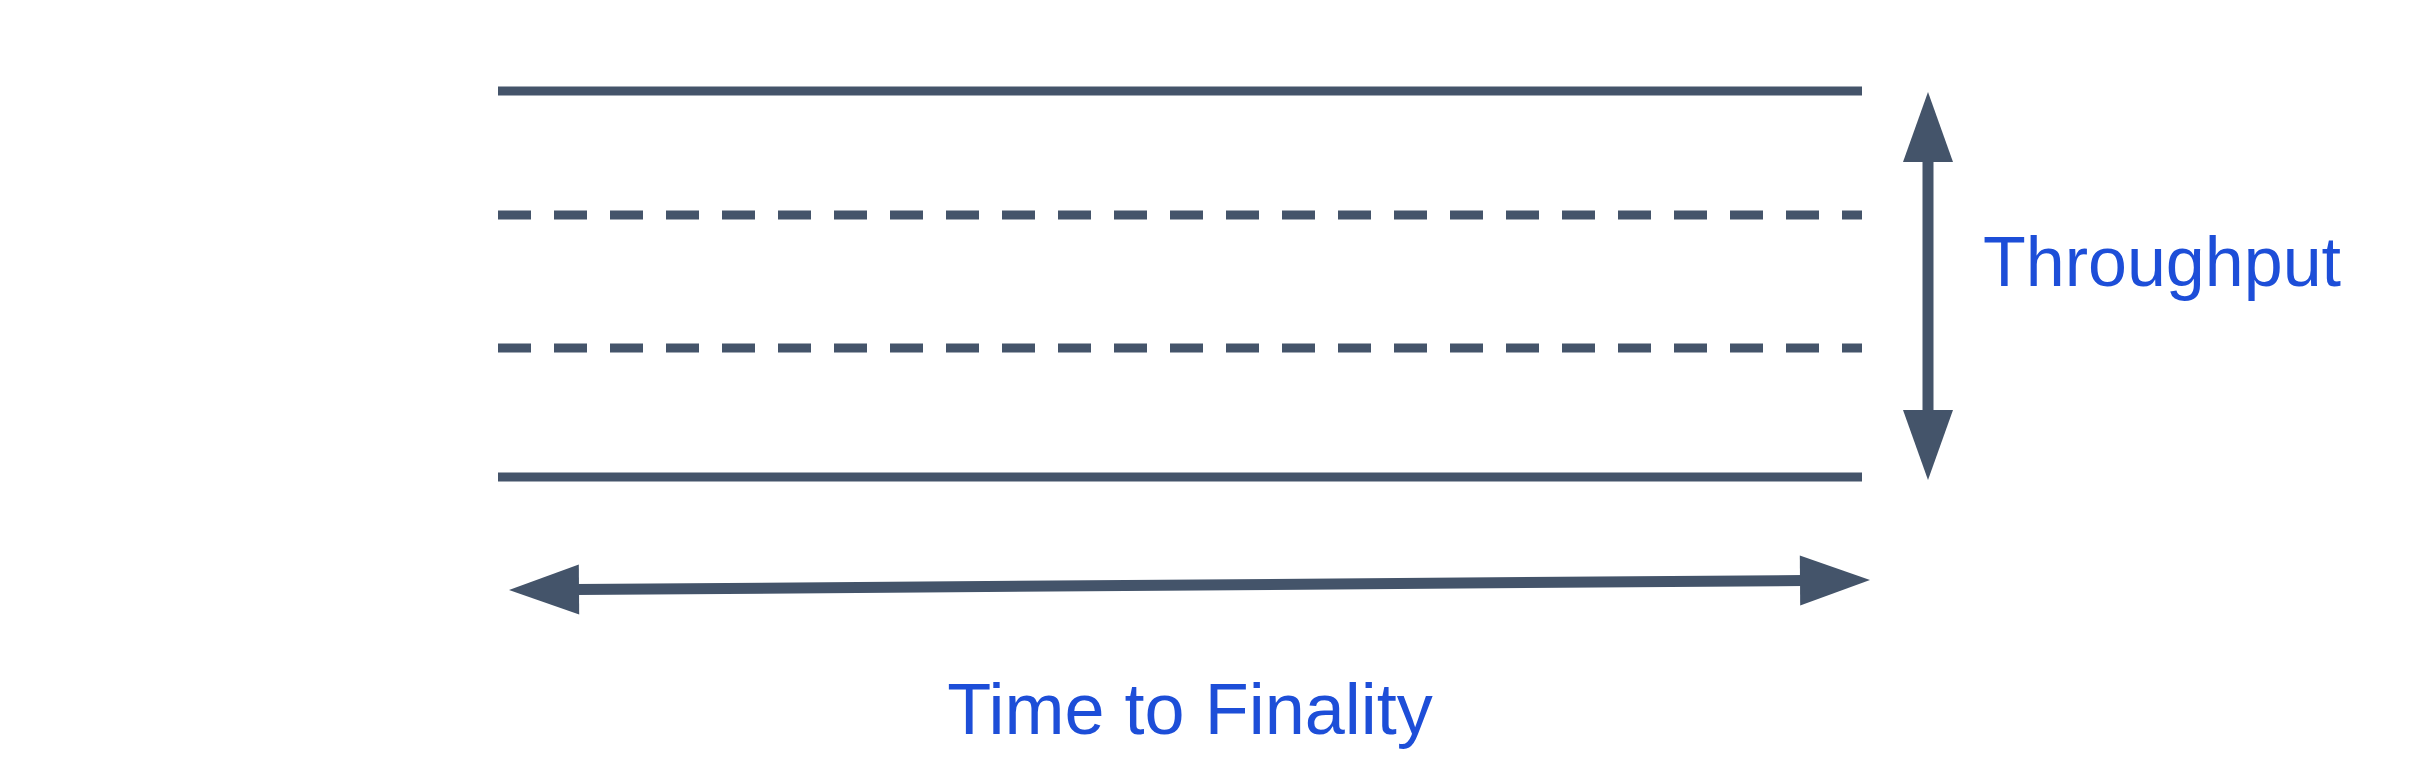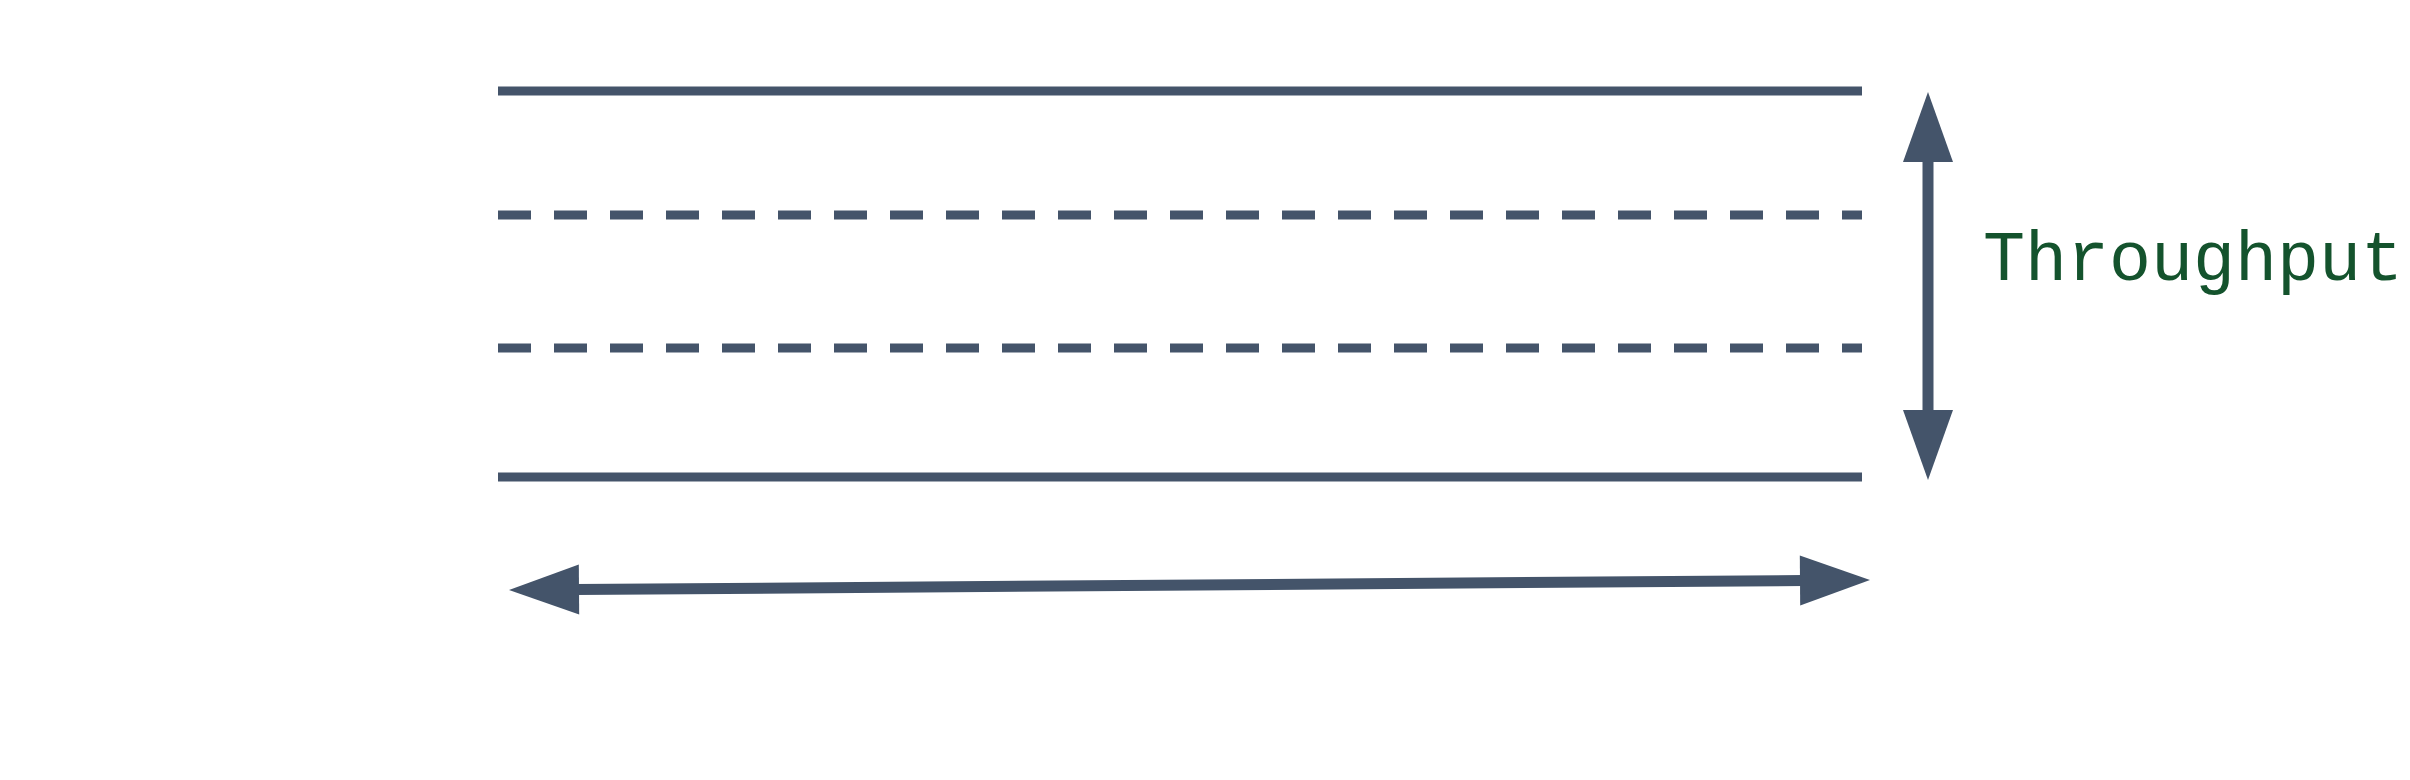--- a/index.html
+++ b/index.html
@@ -15,24 +15,23 @@
     background: #ffffff;
     overflow: hidden;
   }
   .canvas svg {
     position: absolute;
     left: 0;
     top: 0;
   }
   .label {
     position: absolute;
-    color: #14532d;
+    color: #1d4ed8;
     white-space: nowrap;
     line-height: 1.15;
-    font-family: Liberation Mono, monospace;
   }
   .label-throughput {
     font-size: 70px;
   }
   .label-time-to-finality {
     font-size: 72px;
     transform: translateX(-50%);
   }
 </style>
 </head>
@@ -47,13 +46,14 @@
       <line x1="1928" y1="158" x2="1928" y2="414" stroke="#44546A" stroke-width="11"></line>
       <polygon points="1928,92 1903,162 1953,162" fill="#44546A"></polygon>
       <polygon points="1928,480 1953,410 1903,410" fill="#44546A"></polygon>
       <line x1="574.9982185234687" y1="589.5150755435454" x2="1804.0017814765313" y2="580.4849244564546" stroke="#44546A" stroke-width="11"></line>
       <polygon points="509,590 579.1817940614269,614.4850113808318 578.8144270489613,564.4863609842646" fill="#44546A"></polygon>
       <polygon points="1870,580 1799.8182059385729,555.5149886191682 1800.1855729510387,605.5136390157354" fill="#44546A"></polygon>
     </svg>
 
   <div class="label label-throughput" style="left: 1983px; top: 222px;">Throughput</div>
 
+  <div class="label label-time-to-finality" style="left: 1190px; top: 668px;">Time to Finality</div>
 </div>
 
 </body></html>

